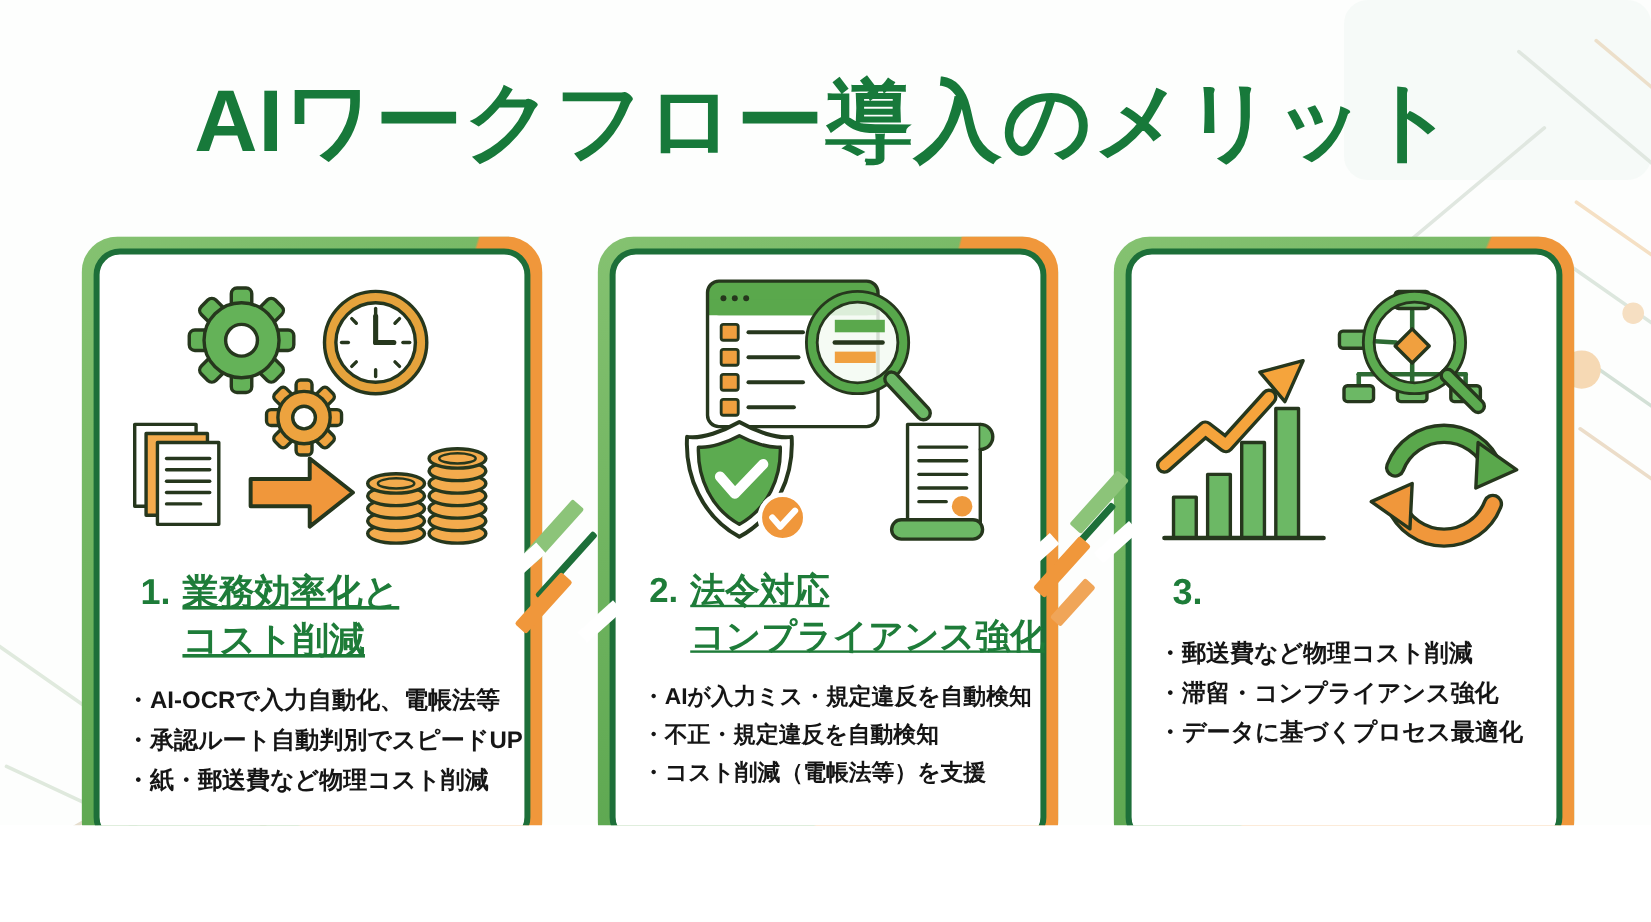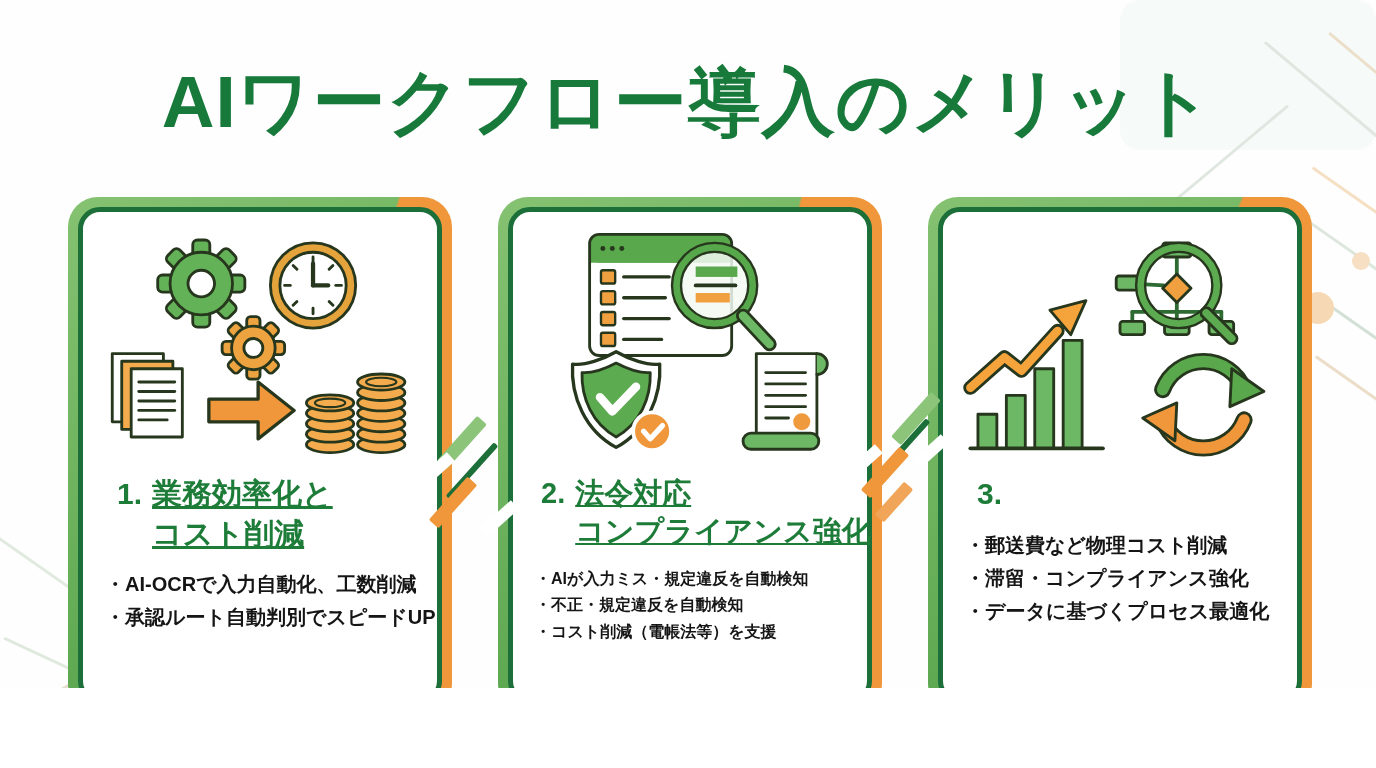--- a/index.html
+++ b/index.html
@@ -26,21 +26,21 @@
     display:flex;flex-direction:column;align-items:center;padding:12px 12px 0;box-sizing:border-box;}
   .icons{width:322px;height:242px;flex:none;margin-top:2px;}
 
   .heading{display:flex;gap:10px;align-self:flex-start;padding-left:22px;margin-top:6px;
     color:#1e7c39;font-size:30px;font-weight:800;line-height:1.32;white-space:nowrap;}
   .card-2 .heading{font-size:29px;padding-left:16px;}
   .lines{display:flex;flex-direction:column;text-decoration:underline;}
 
   .bullets{list-style:none;margin:15px 0 0;padding:0 0 0 10px;align-self:flex-start;
     font-size:20px;font-weight:700;color:#151515;line-height:1.66;white-space:nowrap;}
-  .card-2 .bullets{font-size:16px;}
+  .card-2 .bullets{font-size:19px;}
 
   
   .slash{position:absolute;background:#fff;z-index:4;transform:rotate(48deg);}
   
   .stripe{position:absolute;z-index:3;transform:rotate(-48deg);border-radius:2px;}
 </style>
 </head>
 <body>
 
 <div class="stage">
@@ -152,22 +152,23 @@
         </g>
       </svg>
       <div class="heading">
         <span>1.</span>
         <span class="lines">
           <span>業務効率化と</span>
           <span>コスト削減</span>
         </span>
       </div>
       <ul class="bullets">
-        <li>・AI-OCRで入力自動化、工数削減</li>
+        <li>・AI-OCRで入力自動化、電帳法等</li>
         <li>・承認ルート自動判別でスピードUP</li>
+        <li>・紙・郵送費など物理コスト削減</li>
       </ul>
     </div>
   </section>
 
   <section class="card card-2">
     <div class="band"></div>
     <div class="inner">
       <svg class="icons" viewBox="0 0 340 250">
         <g stroke-linejoin="round" stroke-linecap="round">
 

